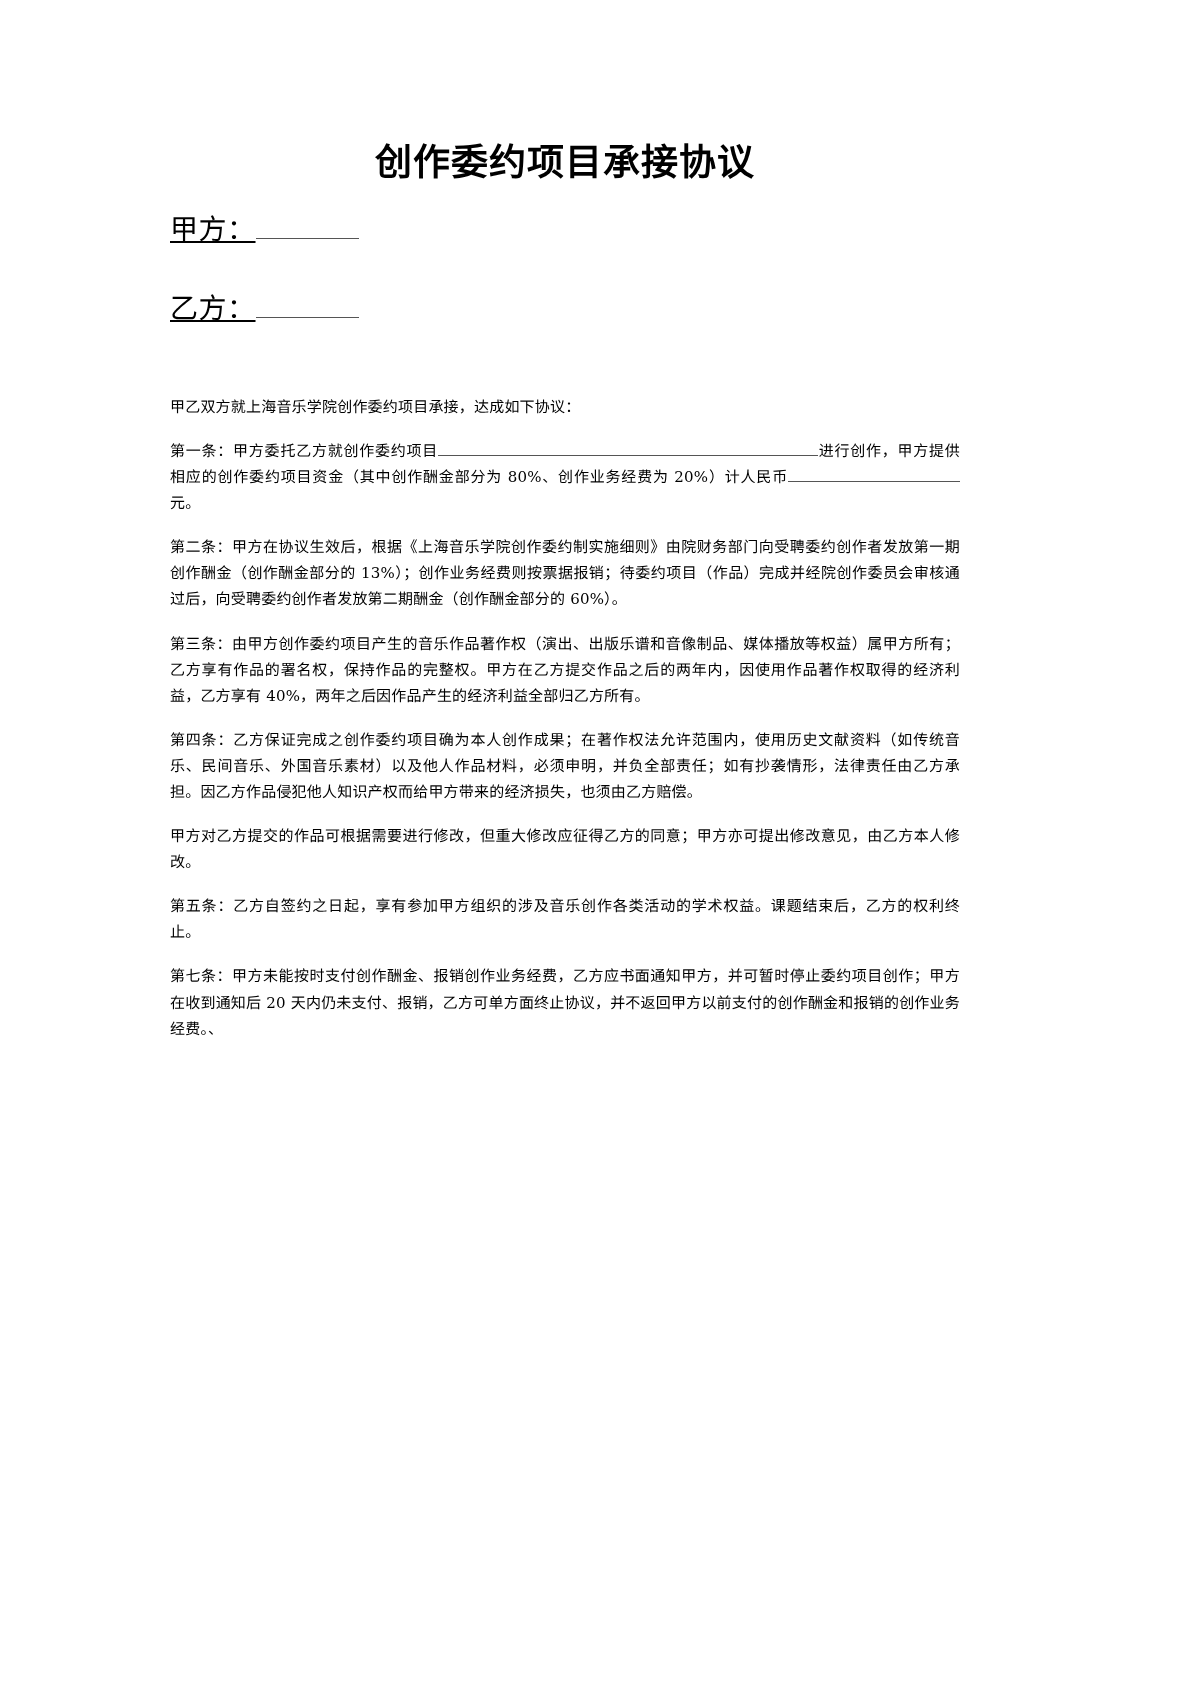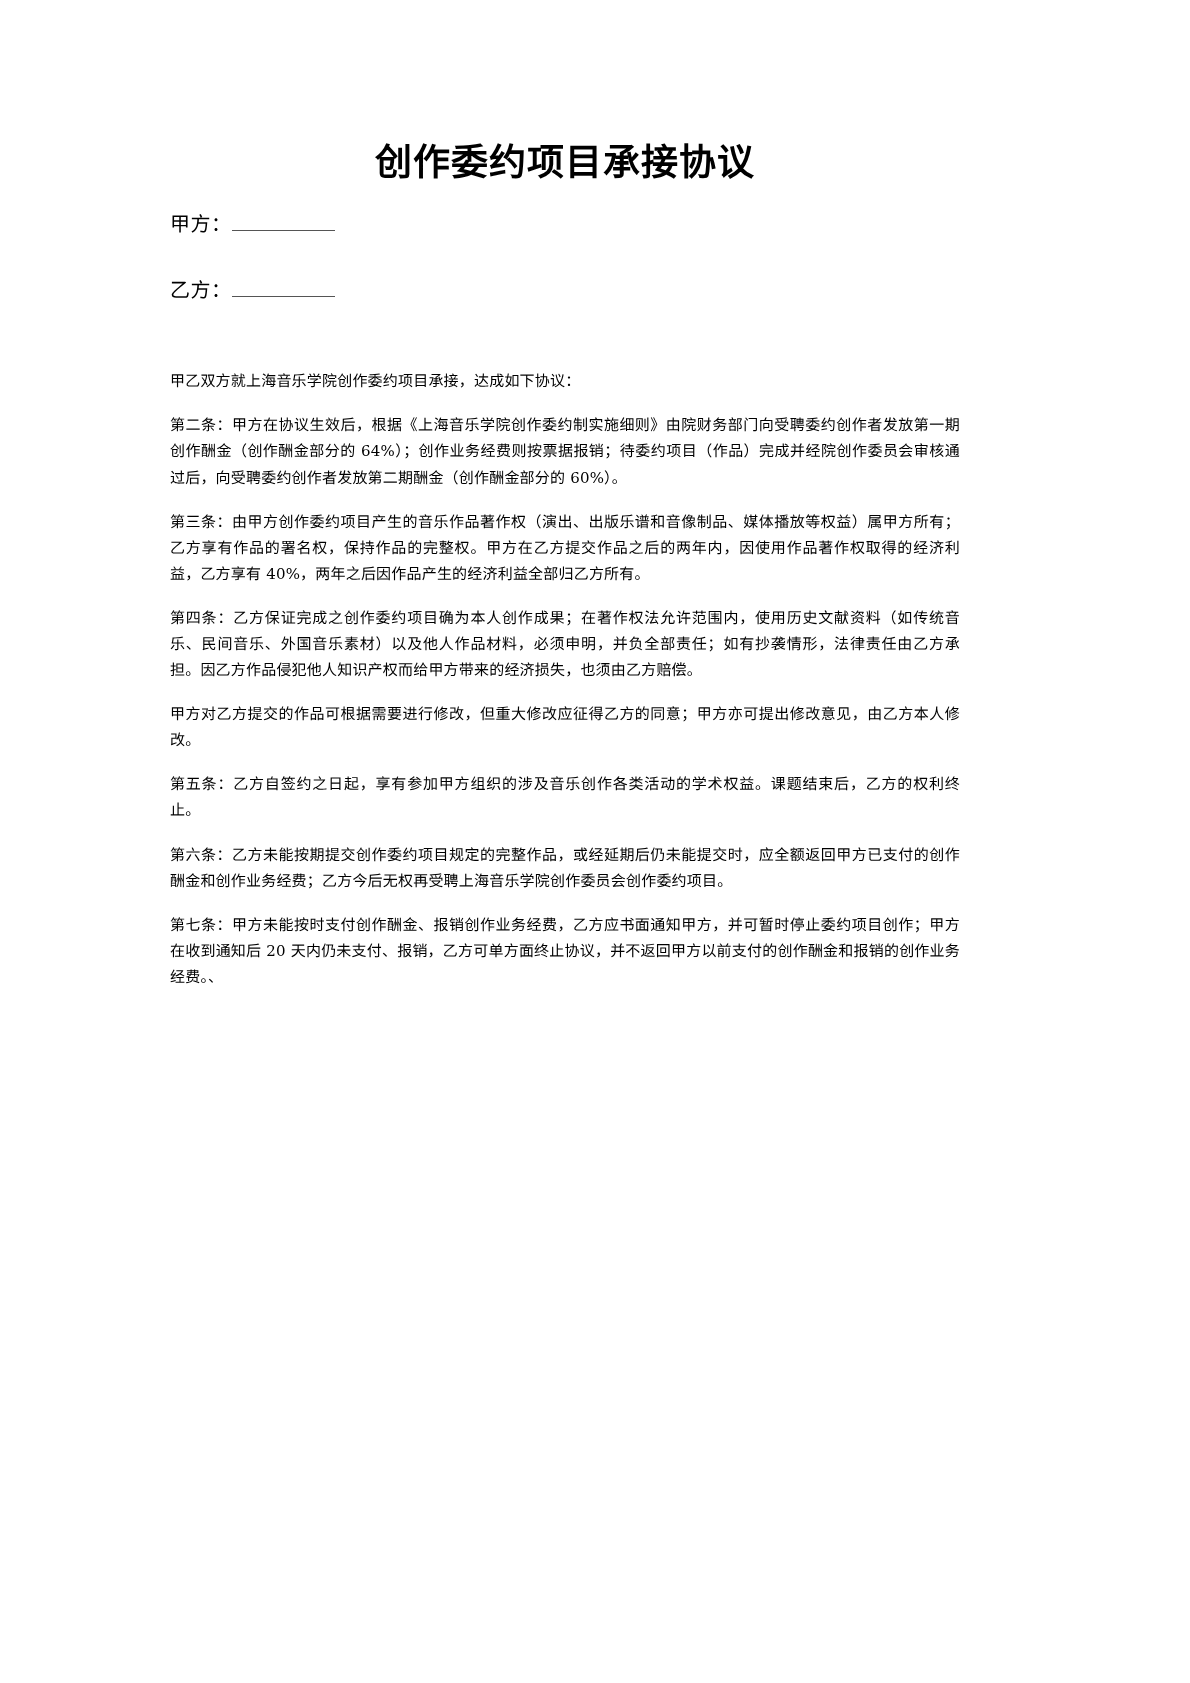--- a/index.html
+++ b/index.html
@@ -31,24 +31,25 @@
     font-family: "DejaVu Sans", "Liberation Sans", sans-serif;
     font-weight: 700;
     font-size: 37px;
     line-height: 1.25;
     text-align: center;
     letter-spacing: 1px;
     margin: 0 0 22px 0;
     color: #000;
   }
   .party-line {
-    font-size: 20px;
+    font-size: 28px;
     line-height: 1.6;
     margin: 0 0 34px 0;
     white-space: nowrap;
+    text-decoration: underline;
   }
   .party-line .label { letter-spacing: 0.5px; }
   .blank {
     display: inline-block;
     border-bottom: 1.2px solid #555;
     vertical-align: baseline;
     height: 1em;
   }
   .blank-party { width: 103px; }
   .blank-project { width: 380px; }
@@ -78,30 +79,32 @@
     </div>
 
     <div class="party-line">
       <span class="label">乙方：</span><span class="blank blank-party"></span>
     </div>
 
     <div class="spacer-lg"></div>
 
     <p class="para">甲乙双方就上海音乐学院创作委约项目承接，达成如下协议：</p>
 
+    <p class="para">
+      <span>第一条：甲方委托乙方就创作委约项目</span><span class="blank blank-project"></span><span>进行创作，甲方提供相应的创作委约项目资金（其中创作酬金部分为 80%、创作业务经费为 20%）计人民币</span><span class="blank blank-money"></span><span>元。</span>
+    </p>
 
-    <p class="para">第二条：甲方在协议生效后，根据《上海音乐学院创作委约制实施细则》由院财务部门向受聘委约创作者发放第一期创作酬金（创作酬金部分的 64%）；创作业务经费则按票据报销；待委约项目（作品）完成并经院创作委员会审核通过后，向受聘委约创作者发放第二期酬金（创作酬金部分的 60%）。</p>
+    <p class="para">第二条：甲方在协议生效后，根据《上海音乐学院创作委约制实施细则》由院财务部门向受聘委约创作者发放第一期创作酬金（创作酬金部分的 13%）；创作业务经费则按票据报销；待委约项目（作品）完成并经院创作委员会审核通过后，向受聘委约创作者发放第二期酬金（创作酬金部分的 60%）。</p>
 
     <p class="para">第三条：由甲方创作委约项目产生的音乐作品著作权（演出、出版乐谱和音像制品、媒体播放等权益）属甲方所有；乙方享有作品的署名权，保持作品的完整权。甲方在乙方提交作品之后的两年内，因使用作品著作权取得的经济利益，乙方享有 40%，两年之后因作品产生的经济利益全部归乙方所有。</p>
 
 
     <p class="para">第四条：乙方保证完成之创作委约项目确为本人创作成果；在著作权法允许范围内，使用历史文献资料（如传统音乐、民间音乐、外国音乐素材）以及他人作品材料，必须申明，并负全部责任；如有抄袭情形，法律责任由乙方承担。因乙方作品侵犯他人知识产权而给甲方带来的经济损失，也须由乙方赔偿。</p>
 
     <p class="para">甲方对乙方提交的作品可根据需要进行修改，但重大修改应征得乙方的同意；甲方亦可提出修改意见，由乙方本人修改。</p>
 
     <p class="para">第五条：乙方自签约之日起，享有参加甲方组织的涉及音乐创作各类活动的学术权益。课题结束后，乙方的权利终止。</p>
 
-    <p class="para">第六条：乙方未能按期提交创作委约项目规定的完整作品，或经延期后仍未能提交时，应全额返回甲方已支付的创作酬金和创作业务经费；乙方今后无权再受聘上海音乐学院创作委员会创作委约项目。</p>
 
     <p class="para">第七条：甲方未能按时支付创作酬金、报销创作业务经费，乙方应书面通知甲方，并可暂时停止委约项目创作；甲方在收到通知后 20 天内仍未支付、报销，乙方可单方面终止协议，并不返回甲方以前支付的创作酬金和报销的创作业务经费。、</p>
 
   </div>
 </div>
 
 </body></html>

